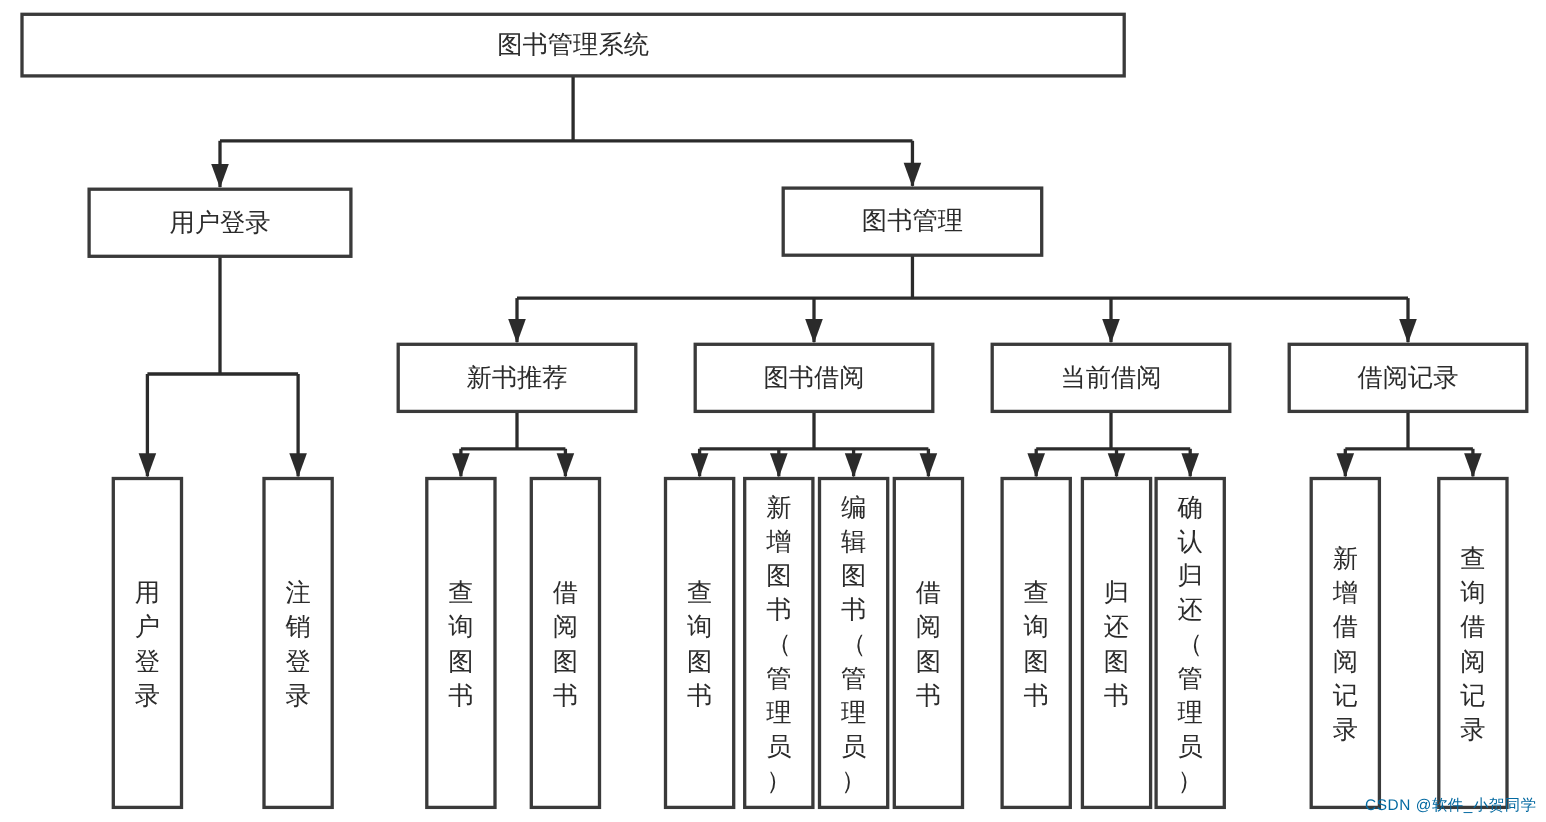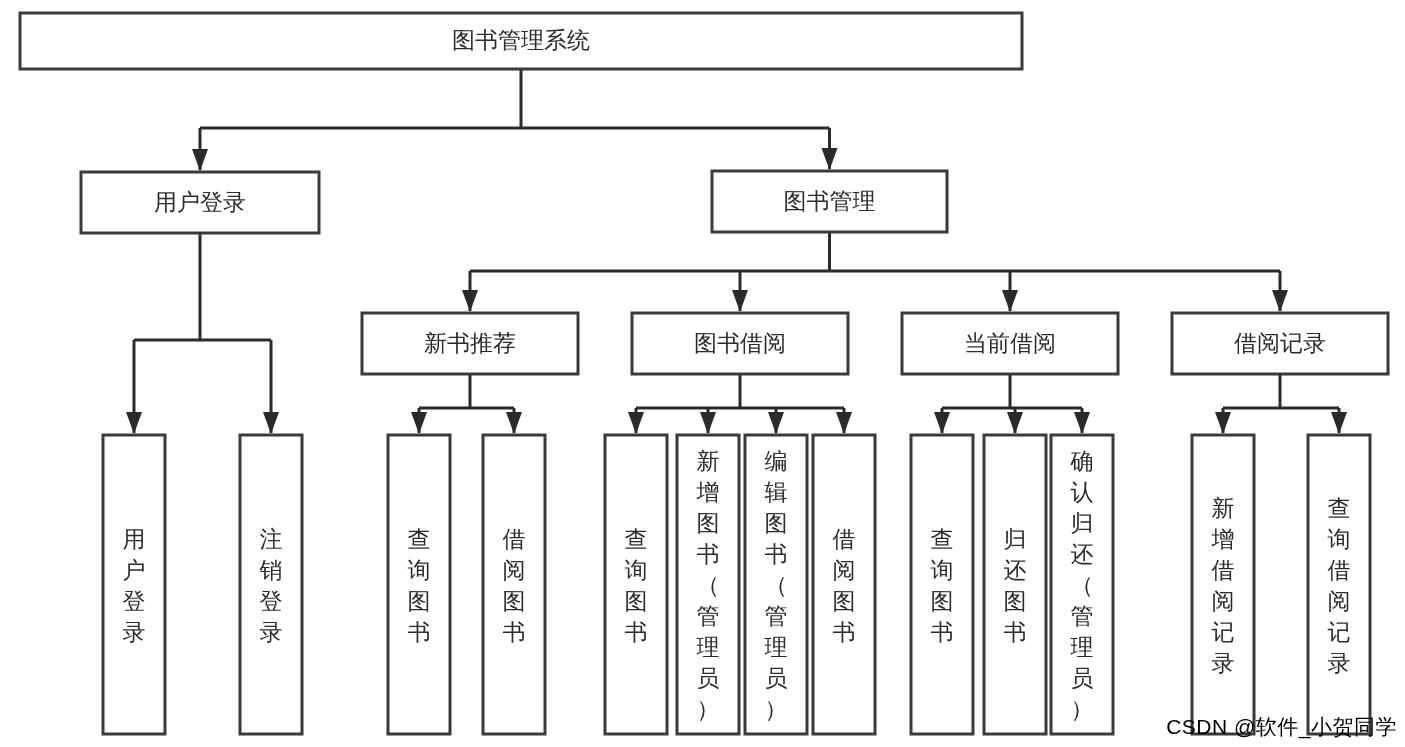--- a/index.html
+++ b/index.html
@@ -48,22 +48,22 @@
     fill: none;
   }
   .arrow-head {
     fill: #2b2b2b;
     stroke: none;
   }
   .watermark {
     position: absolute;
     right: 8px;
     bottom: 6px;
-    color: #000000;
-    font-size: 21px;
+    color: #0369a1;
+    font-size: 14px;
     font-family: "Liberation Sans", "DejaVu Sans", sans-serif;
     white-space: nowrap;
     letter-spacing: 0.5px;
     pointer-events: none;
   }
 </style>
 </head>
 <body>
 
 <div id="diagram-root">

